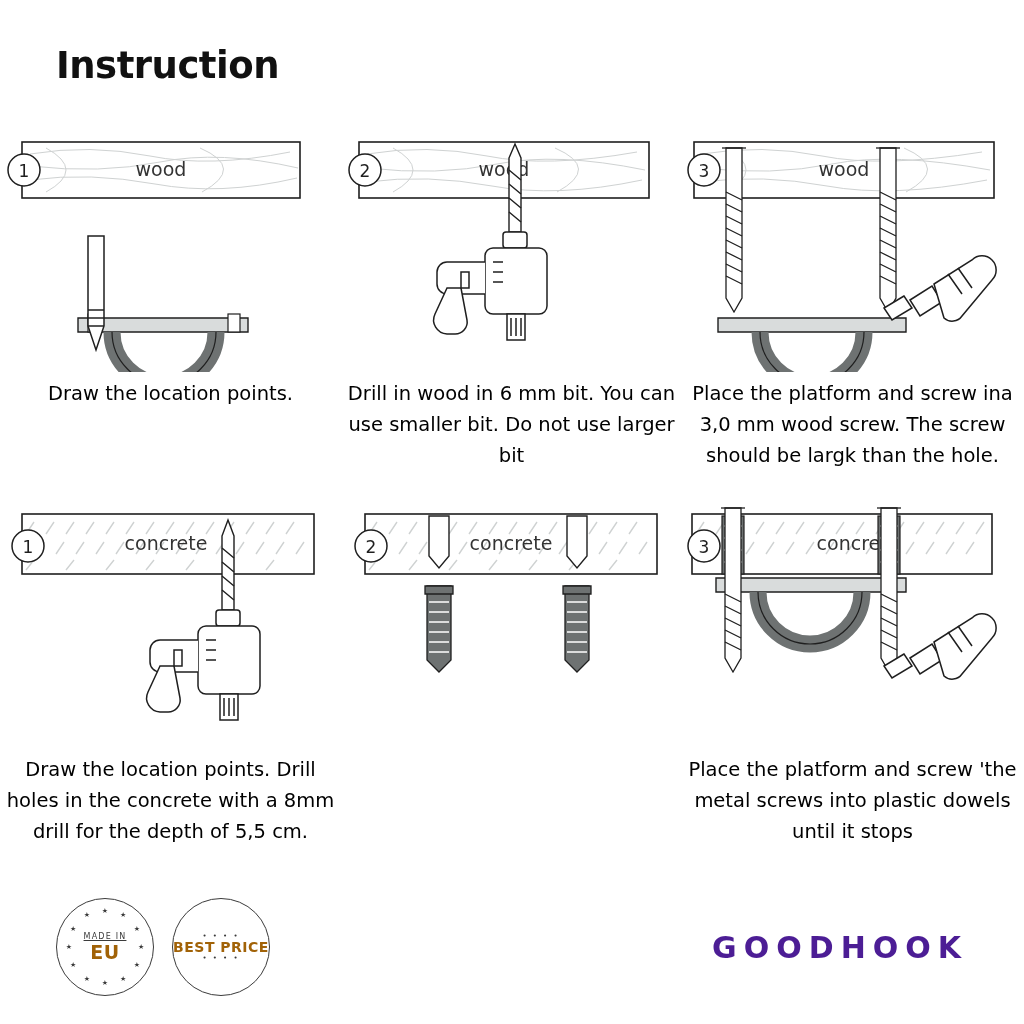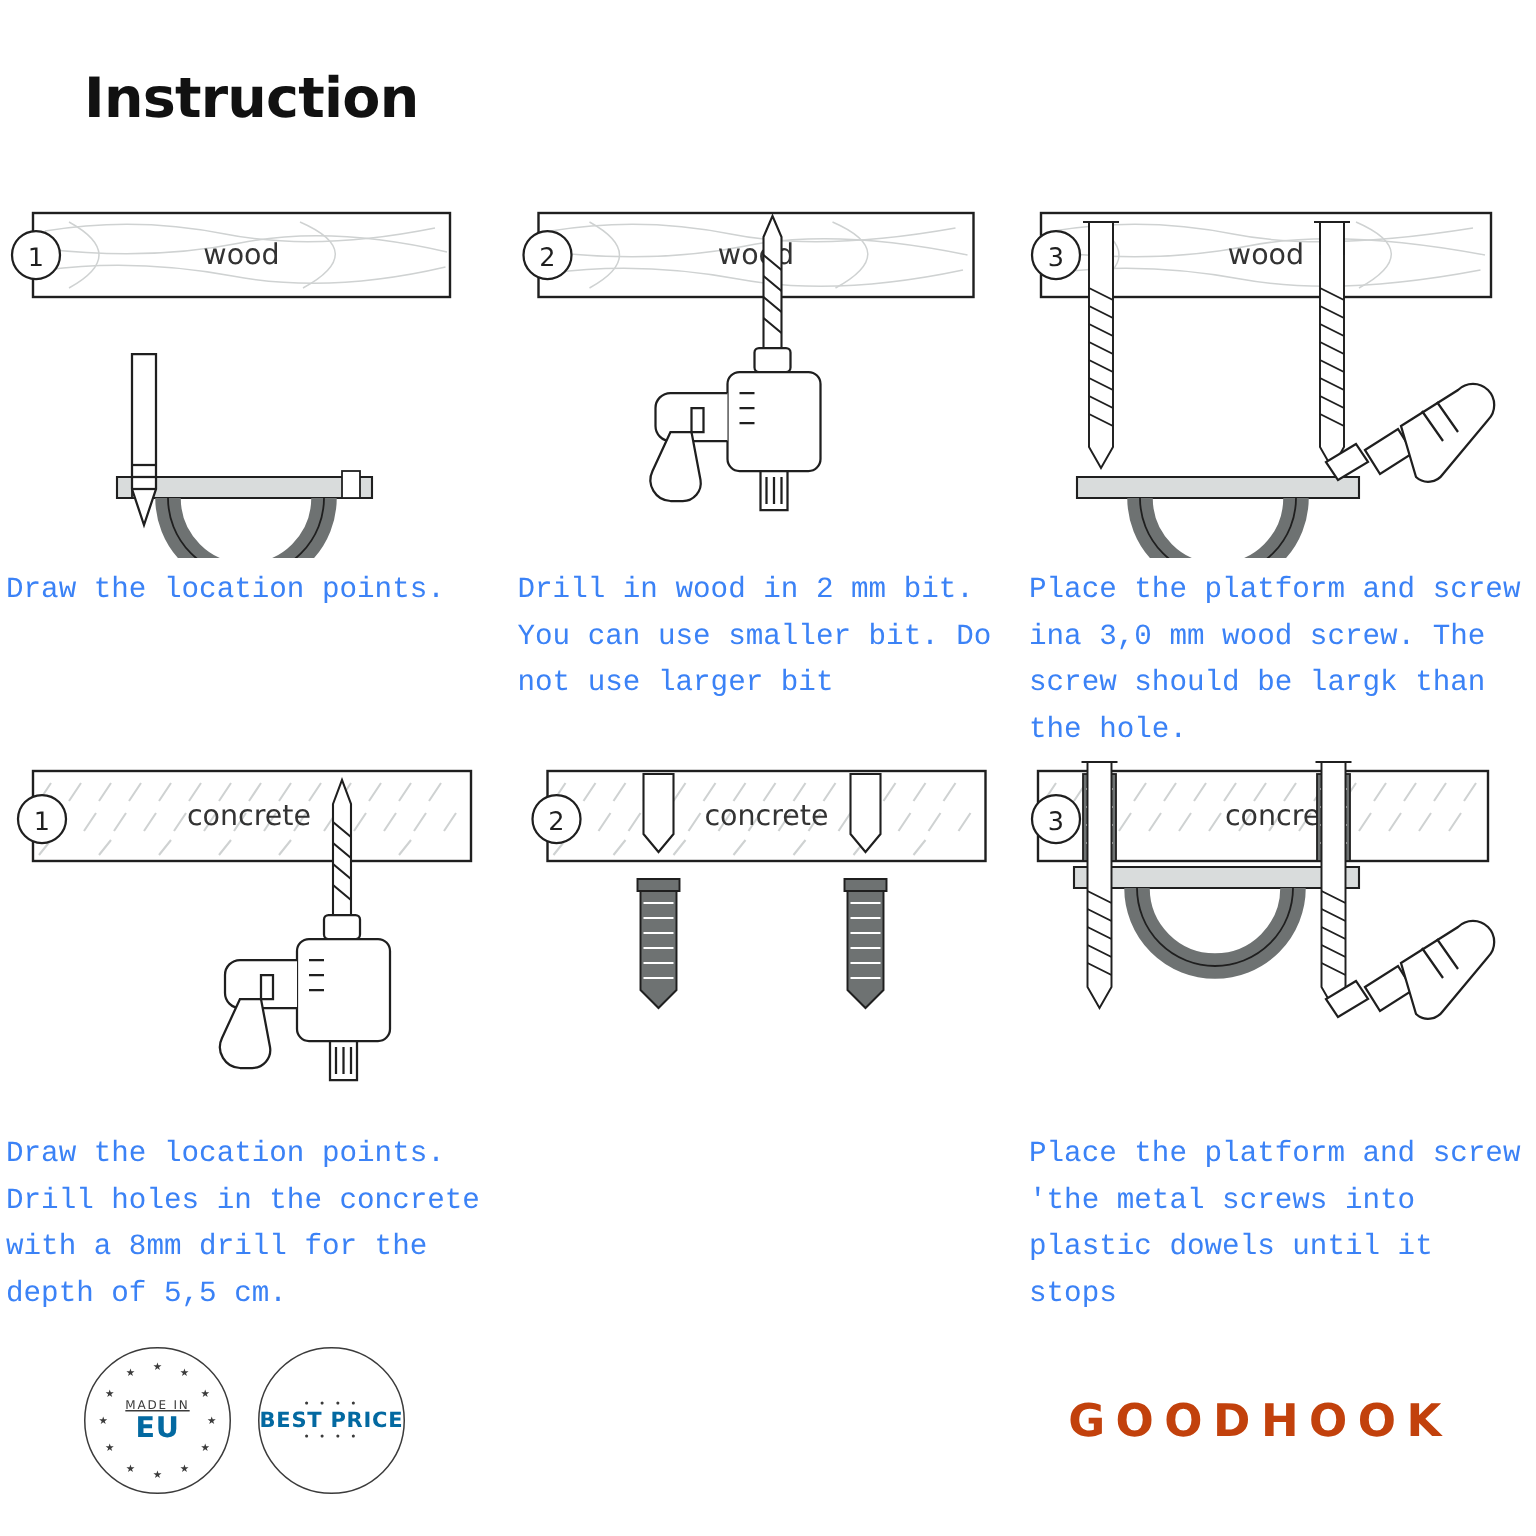--- a/index.html
+++ b/index.html
@@ -46,26 +46,25 @@
   }
 
   .fig {
     position: relative;
     width: 341px;
     height: 250px;
   }
   .fig svg { display: block; }
 
   .caption {
-    text-align: left;
+    text-align: center;
     font-size: 19.5px;
     line-height: 31px;
-    color: #3b82f6;
+    color: #000000;
     padding: 0 4px;
-    font-family: Liberation Mono, monospace;
   }
   .caption-wood { margin-top: 6px; }
   .caption-conc { margin-top: 6px; }
 
   
   .badges {
     position: absolute;
     left: 56px;
     top: 898px;
     display: flex;
@@ -87,21 +86,21 @@
     font-size: 8px;
     letter-spacing: 1.2px;
     color: #3b3b3b;
     margin-bottom: 2px;
     text-decoration: underline;
   }
   .badge .b-main {
     font-size: 19px;
     font-weight: 700;
     letter-spacing: 0.5px;
-    color: #0369a1;
+    color: #a16207;
     line-height: 1.05;
   }
   .badge .b-main.small {
     font-size: 14px;
   }
   .badge .b-stars {
     font-size: 7px;
     letter-spacing: 1px;
     color: #3b3b3b;
     margin-top: 3px;
@@ -123,21 +122,21 @@
     transform: translate(-50%, -50%);
   }
 
   .brand {
     position: absolute;
     right: 56px;
     top: 930px;
     font-size: 30px;
     font-weight: 700;
     letter-spacing: 7px;
-    color: #c2410c;
+    color: #4c1d95;
     font-family: "DejaVu Sans", sans-serif;
   }
 </style>
 </head>
 <body>
 
 <div class="page">
 
   <div class="title">Instruction</div>
 
@@ -204,21 +203,21 @@
             <path d="M120 150 h8 v16 h-8 z"></path>
             <path d="M166 192 h18 v26 h-18 z"></path>
             <path d="M170 196 v18 M175 196 v18 M180 196 v18"></path>
             <path d="M152 140 h10 M152 150 h10 M152 160 h10"></path>
           </g>
 
           <circle cx="24" cy="48" r="16" fill="#fff" stroke="#1f1f1f" stroke-width="1.5"></circle>
           <text x="24" y="55" text-anchor="middle" font-size="17" fill="#1f1f1f" font-family="DejaVu Sans, sans-serif">2</text>
         </svg>
       </div>
-      <div class="caption caption-wood">Drill in wood in 2 mm bit. You can use smaller bit. Do not use larger bit</div>
+      <div class="caption caption-wood">Drill in wood in 6 mm bit. You can use smaller bit. Do not use larger bit</div>
     </div>
 
     <div class="step">
       <div class="fig">
         <svg width="341" height="250" viewBox="0 0 341 250">
 
           <path d="M36 196 h188 v14 h-188 z" fill="#d9dcdc" stroke="#1f1f1f" stroke-width="1.4"></path>
           <path d="M78 210 a52 52 0 0 0 104 0" fill="none" stroke="#6e7272" stroke-width="17"></path>
           <path d="M78 210 a52 52 0 0 0 104 0" fill="none" stroke="#1f1f1f" stroke-width="1.2"></path>
 

